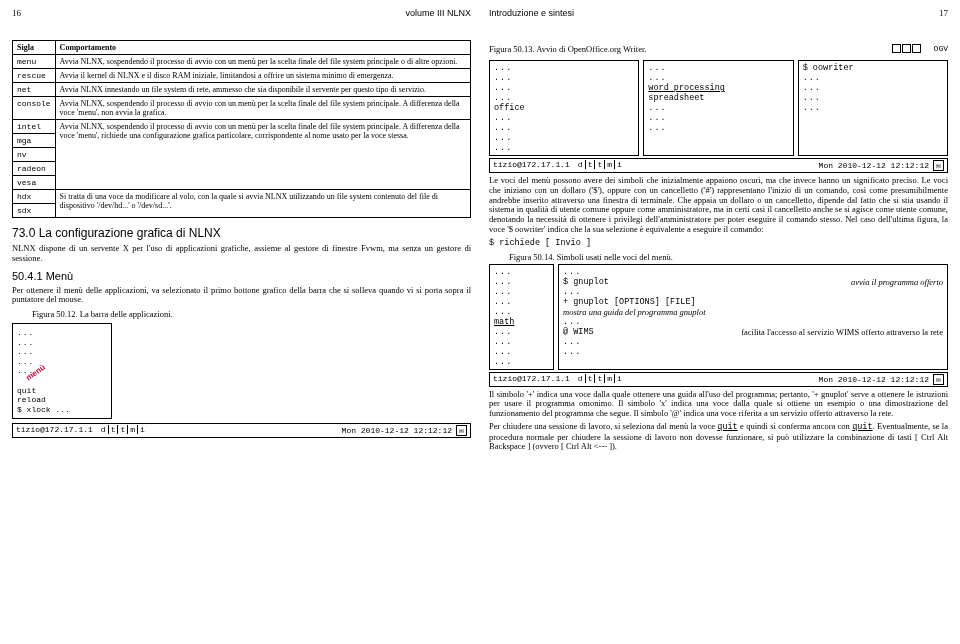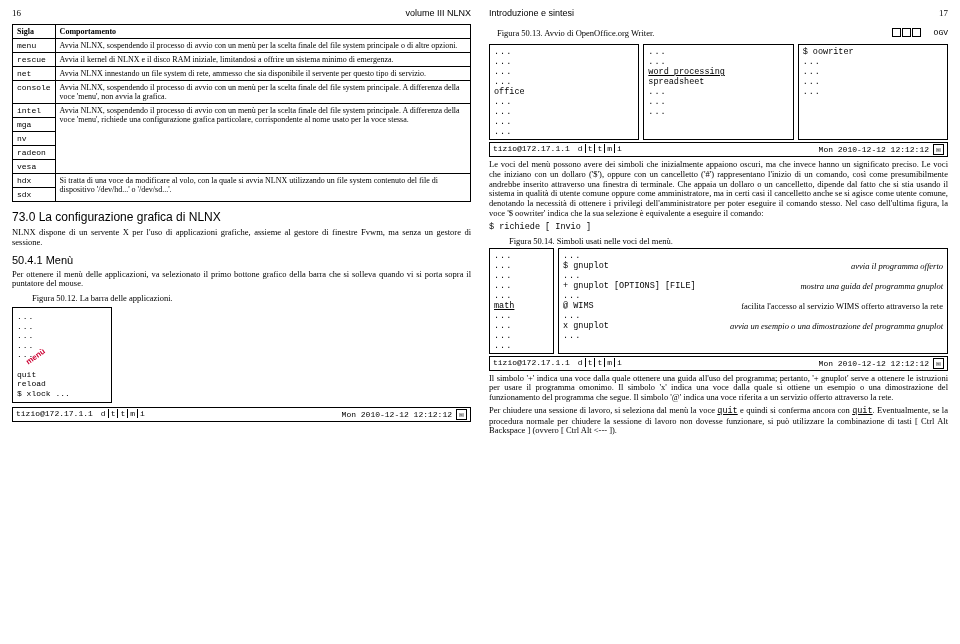--- a/index.html
+++ b/index.html
@@ -19,21 +19,21 @@
     gap: 18px;
   }
   .page {
     flex: 1;
     min-width: 0;
   }
   .page-header {
     display: flex;
     justify-content: space-between;
     font-size: 9px;
-    margin-bottom: 6px;
+    margin-bottom: 22px;
   }
   .page-header .hn { font-family: sans-serif; }
   .sigla-table {
     width: 100%;
     border-collapse: collapse;
     margin-bottom: 8px;
   }
   .sigla-table th, .sigla-table td {
     border: 1px solid #000;
     padding: 2px 4px;
@@ -226,21 +226,21 @@
     </div>
   </div>
 
   <div class="page">
     <div class="page-header">
       <span class="hn">Introduzione e sintesi</span>
       <span>17</span>
     </div>
 
     <div class="fig-caption-right">
-      <span class="caption" style="margin-left:8px;">Figura 50.13. Avvio di OpenOffice.org Writer.</span>
+      <span class="caption" style="margin-left:0;">Figura 50.13. Avvio di OpenOffice.org Writer.</span>
       <span style="display:flex;gap:13px;align-items:center;">
         <span class="small-icons">
             <span></span>
             <span></span>
             <span></span>
           </span>
         <span class="label-right">OGV</span>
       </span>
     </div>
 
@@ -307,37 +307,33 @@
         <div style="display:flex;justify-content:space-between;">
             <span class="mono dotted">...</span>
           </div>
         <div style="display:flex;justify-content:space-between;">
             <span class="mono">$ gnuplot</span>
             <span style="font-style:italic;">avvia il programma offerto</span>
           </div>
         <div style="display:flex;justify-content:space-between;">
             <span class="mono dotted">...</span>
           </div>
-        <div style="display:flex;justify-content:space-between;">
+        <div style="display:flex;justify-content:space-between;flex-direction:column;">
             <span class="mono">+ gnuplot [OPTIONS] [FILE]</span>
             <span style="font-style:italic;">mostra una guida del programma gnuplot</span>
           </div>
         <div style="display:flex;justify-content:space-between;">
             <span class="mono dotted">...</span>
           </div>
         <div style="display:flex;justify-content:space-between;">
             <span class="mono">@ WIMS</span>
             <span style="">facilita l'accesso al servizio WIMS offerto attraverso la rete</span>
           </div>
         <div style="display:flex;justify-content:space-between;">
             <span class="mono dotted">...</span>
-          </div>
-        <div style="display:flex;justify-content:space-between;">
-            <span class="mono">x gnuplot</span>
-            <span style="font-style:italic;">avvia un esempio o una dimostrazione del programma gnuplot</span>
           </div>
         <div style="display:flex;justify-content:space-between;">
             <span class="mono dotted">...</span>
           </div>
       </div>
     </div>
     <div class="status-bar">
       <span style="display:flex;gap:6px;">
         <span>tizio@172.17.1.1</span>
         <span class="flags">

